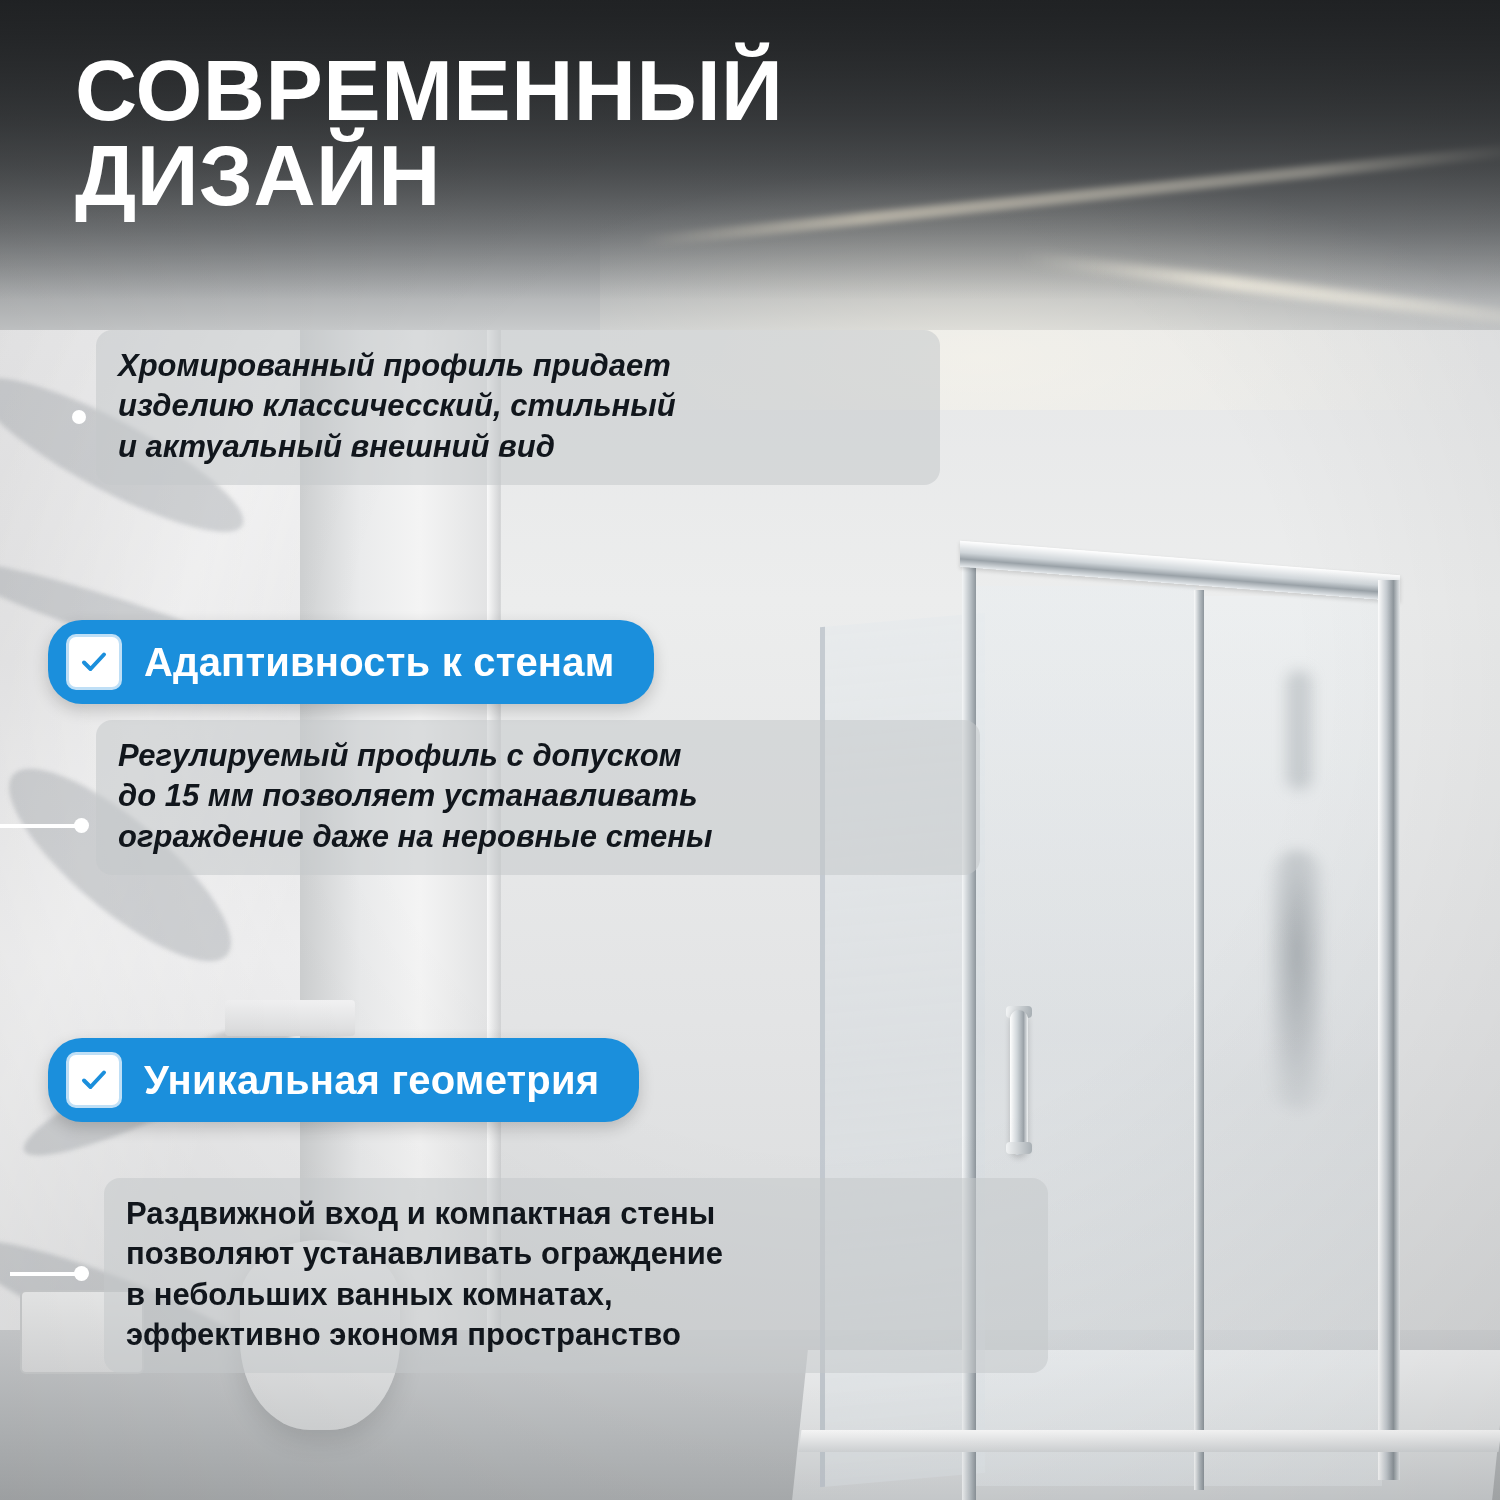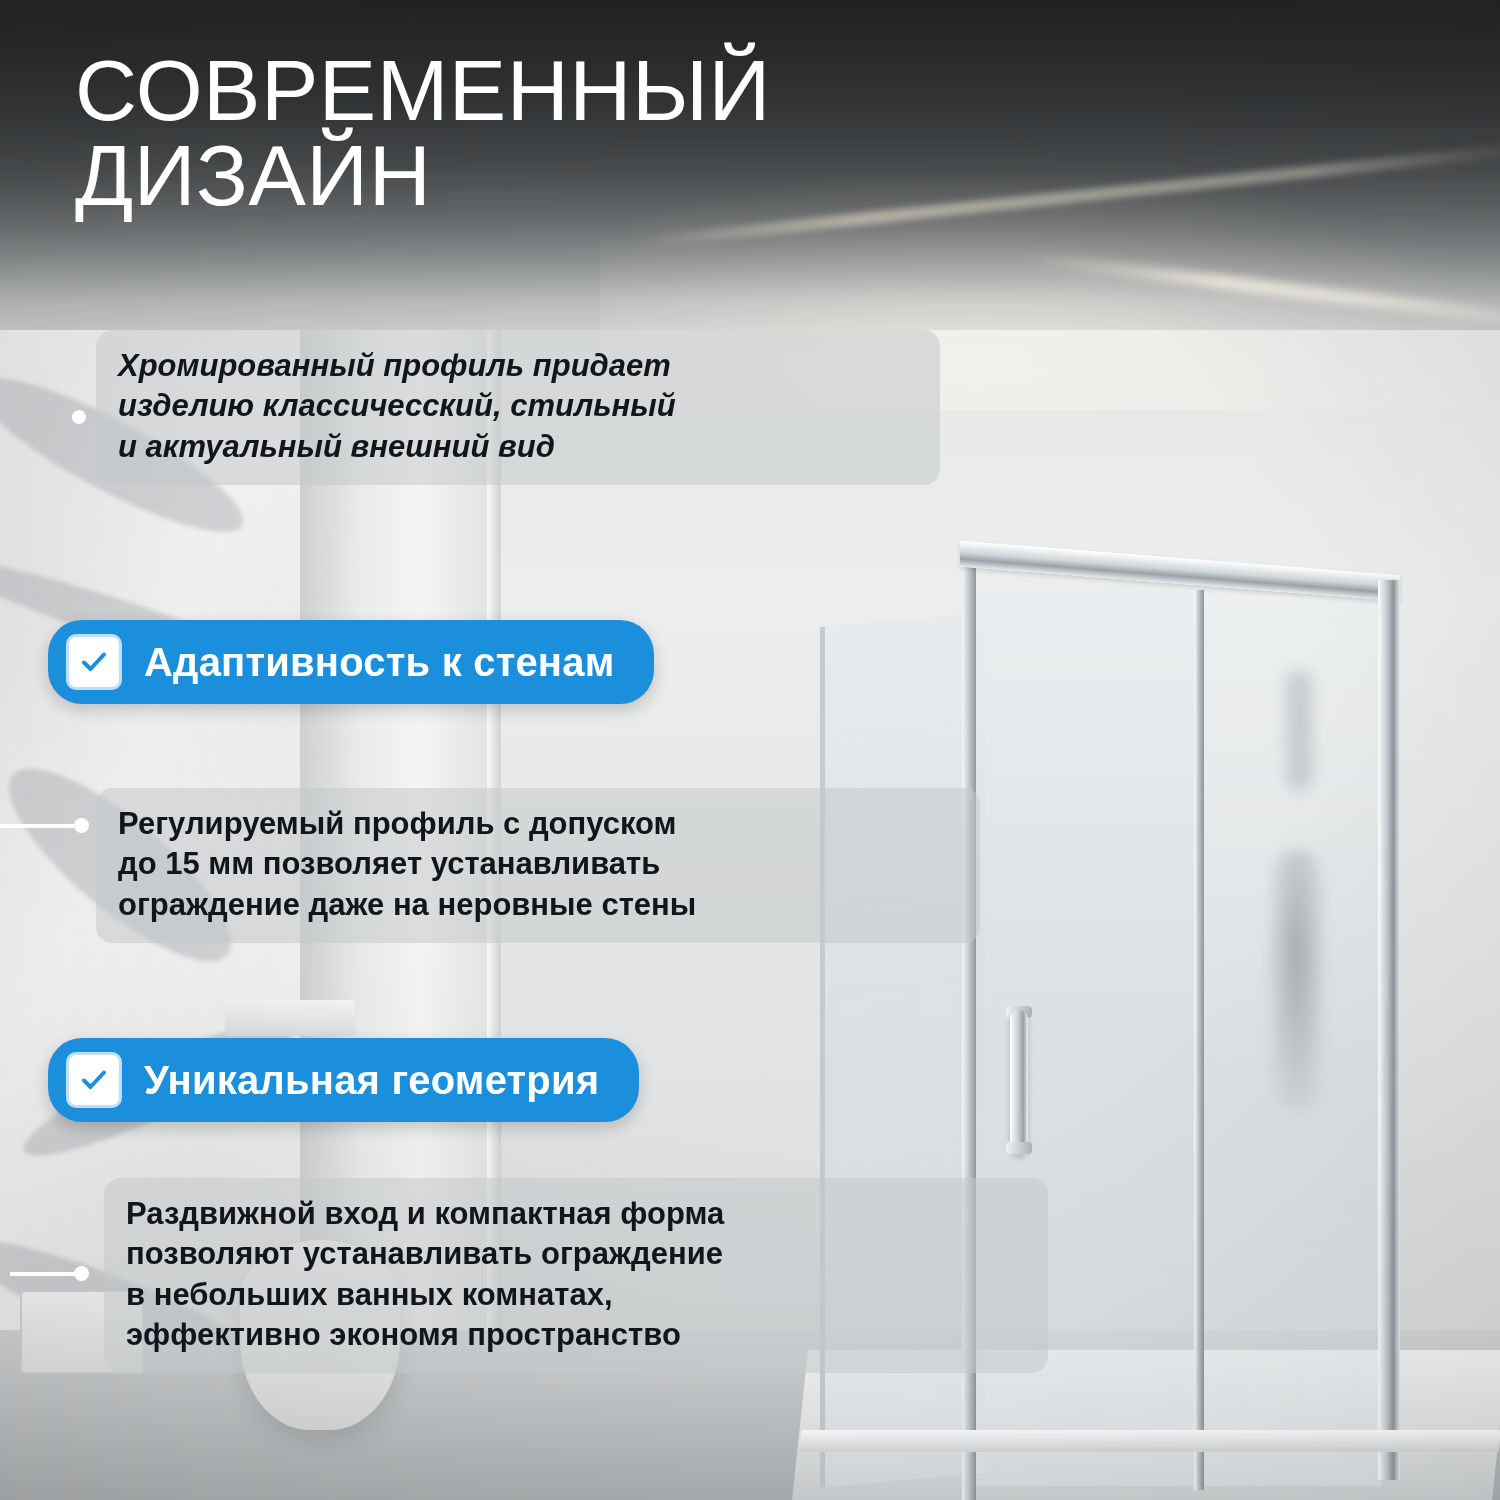--- a/index.html
+++ b/index.html
@@ -252,38 +252,38 @@
     inset: 0;
   }
   .title {
     position: absolute;
     left: 75px;
     top: 48px;
     width: 900px;
     color: #ffffff;
     font-size: 86px;
     line-height: 0.99;
-    font-weight: normal;
+    font-weight: bold;
     letter-spacing: 0.5px;
     white-space: pre-line;
   }
 
   .para {
     position: absolute;
     background: rgba(196,200,203,0.55);
     border-radius: 16px;
     color: #11161c;
     font-weight: bold;
     font-size: 31px;
     line-height: 1.30;
     padding: 16px 22px 18px 22px;
     white-space: pre-line;
   }
   .para-1 { left: 96px; top: 330px; width: 800px; font-style: italic; }
-  .para-2 { left: 96px; top: 788px; width: 840px; }
+  .para-2 { left: 96px; top: 720px; width: 840px; font-style: italic; }
   .para-3 { left: 104px; top: 1178px; width: 900px; }
 
   .pill {
     position: absolute;
     display: flex;
     align-items: center;
     gap: 22px;
     background: #1b8fdc;
     border-radius: 34px;
     padding: 14px 40px 14px 18px;
@@ -417,19 +417,19 @@
       <span class="check-box">
         <svg width="28" height="28" viewBox="0 0 28 28" aria-hidden="true">
           <path d="M4 14.5 L10.5 21 L24 6.5" fill="none" stroke="#1b8fdc" stroke-width="4" stroke-linecap="round" stroke-linejoin="round"></path>
         </svg>
       </span>
       <span class="pill-label">Уникальная геометрия</span>
     </div>
 
     <div class="leader leader-2"></div>
     <div class="leader-dot leader-2-dot"></div>
-    <div class="para para-3">Раздвижной вход и компактная форма
+    <div class="para para-3">Раздвижной вход и компактная стены
 позволяют устанавливать ограждение
 в небольших ванных комнатах,
 эффективно экономя пространство</div>
 
   </div>
 </div>
 
 </body></html>

